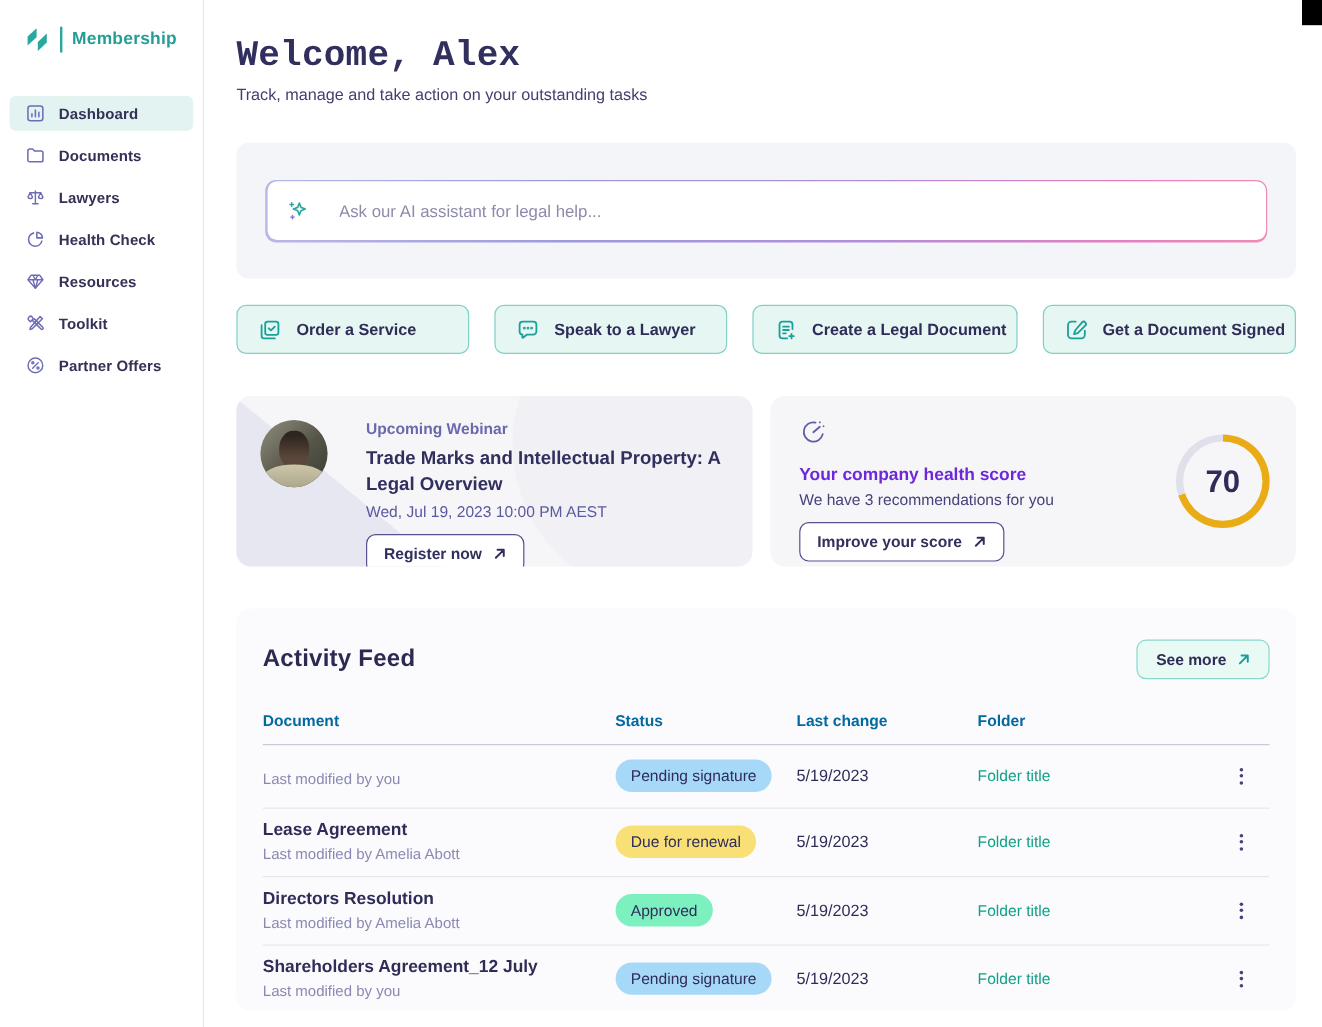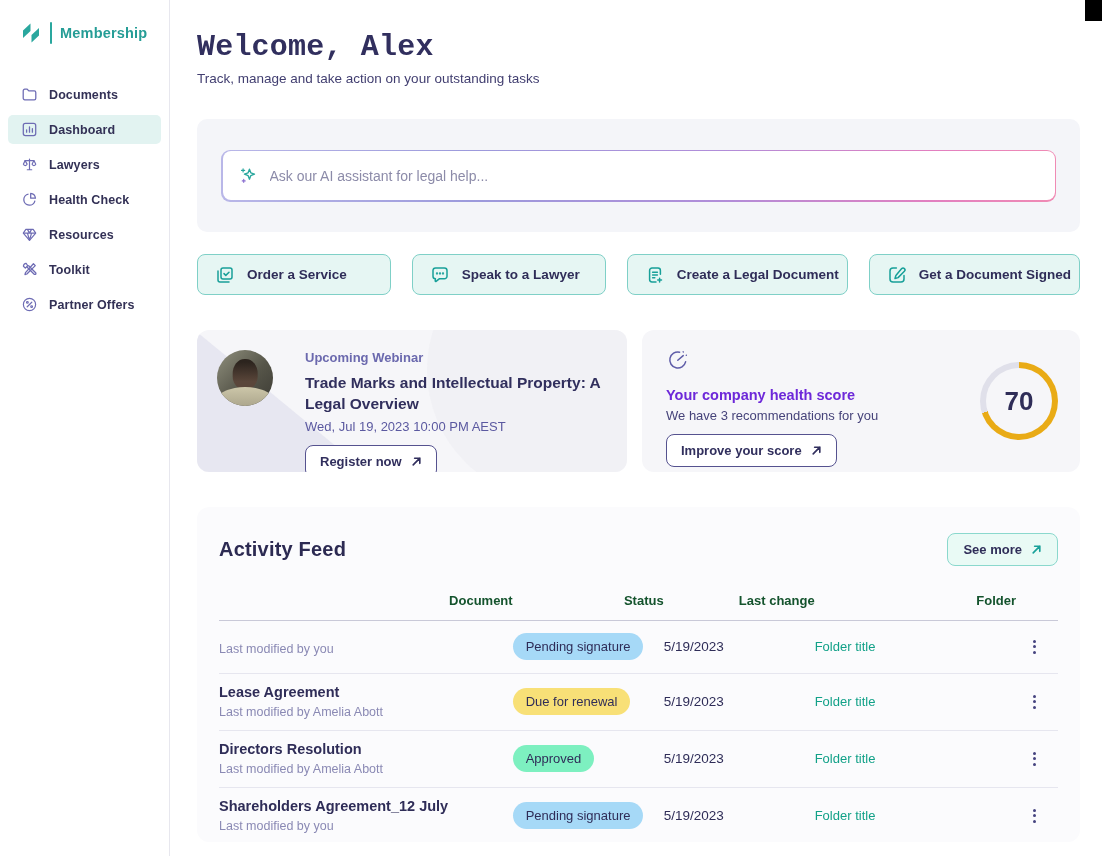--- a/index.html
+++ b/index.html
@@ -33,21 +33,21 @@
   .ai-panel {
     margin-top:33px; height:113px; background:#f4f5f9; border-radius:10px;
     display:flex; align-items:center; padding:0 24px;
   }
   .ai-input-border {
     flex:1; border-radius:9px; padding:1.5px;
     background:linear-gradient(90deg,#b9b7e8 0%,#9c9adc 30%,#b18dd9 60%,#e27fc0 85%,#f08bb4 100%);
   }
   .ai-input-inner {
     background:#ffffff; border-radius:8px; height:49px;
-    display:flex; align-items:center; gap:11px; padding:0 16px;
+    display:flex; align-items:center; gap:24px; padding:0 16px;
   }
   .ai-input-inner input {
     border:none; outline:none; flex:1; font-size:14px; color:#2f2d58; background:transparent;
     font-family:"Liberation Sans", sans-serif;
   }
   .ai-input-inner input::placeholder { color:#8c8ba9; }
   
   .quick-actions { margin-top:22px; display:flex; gap:21px; }
   .qa-btn {
     flex:1; height:41px; background:#e6f6f3; border:1px solid #7fd0c7; border-radius:8px;
@@ -97,21 +97,21 @@
   .activity-title { font-size:20px; font-weight:700; color:#2c2a52; letter-spacing:.2px; }
   .see-more-btn {
     display:inline-flex; align-items:center; gap:9px; background:#e9faf5;
     border:1px solid #8ad8cd; border-radius:8px; padding:8px 15px;
     font-size:13px; font-weight:700; color:#2f2d58; cursor:pointer;
     font-family:"Liberation Sans", sans-serif;
   }
   .feed-table { margin-top:27px; }
   .feed-row { display:grid; grid-template-columns:35% 18% 18% 24% 5%; align-items:center; }
   .feed-head { padding-bottom:12px; border-bottom:1px solid #c9c9d8; }
-  .col-head { font-size:13px; font-weight:600; color:#14532d;text-align:right; }
+  .col-head { font-size:13px; font-weight:600; color:#0369a1; }
   .feed-item { padding:10px 0 11px; border-bottom:1px solid #e6e6ef; min-height:53px; }
   .feed-item:last-child { border-bottom:none; }
   .doc-name { font-size:14.5px; font-weight:700; color:#2f2d58; }
   .doc-modified { margin-top:5px; font-size:12.5px; color:#8a89b4; }
   .pill { display:inline-block; padding:6px 13px; border-radius:15px; font-size:13px; color:#2f2d58; }
   .pill-pending { background:#a6d9f7; }
   .pill-renewal { background:#f8e077; }
   .pill-approved { background:#7df0c0; }
   .doc-date { font-size:13.5px; color:#2f2d58; }
   .folder-link { font-size:13px; font-weight:400; color:#12a188; cursor:pointer; }
@@ -127,32 +127,32 @@
   <div class="logo-row">
     <svg class="logo-mark" viewBox="0 0 22 22">
       <path d="M3 8.5 L10.5 1.5 L10.5 9 L3 16 Z" fill="#2aa79e"></path>
       <path d="M11.5 13 L19 6 L19 13.5 L11.5 20.5 Z" fill="#2aa79e"></path>
     </svg>
     <div class="logo-divider"></div>
     <span class="brand-name">Membership</span>
   </div>
 
   <nav class="nav">
-    <div class="nav-item">
-      <svg viewBox="0 0 20 20" fill="none" stroke="#6e6cb4" stroke-width="1.5" stroke-linejoin="round">
-        <path d="M2.6 5.6c0-1 .8-1.8 1.8-1.8h2.9l1.9 1.9h6.4c1 0 1.8.8 1.8 1.8v6.9c0 1-.8 1.8-1.8 1.8H4.4c-1 0-1.8-.8-1.8-1.8z"></path>
-      </svg>
-      <span class="nav-label">Documents</span>
-    </div>
     <div class="nav-item active">
       <svg viewBox="0 0 20 20" fill="none" stroke="#6e6cb4" stroke-width="1.5" stroke-linecap="round">
         <rect x="2.7" y="2.7" width="14.6" height="14.6" rx="2.5"></rect>
         <path d="M6.6 13.2V10.4 M10 13.2V6.8 M13.4 13.2V9"></path>
       </svg>
       <span class="nav-label">Dashboard</span>
+    </div>
+    <div class="nav-item">
+      <svg viewBox="0 0 20 20" fill="none" stroke="#6e6cb4" stroke-width="1.5" stroke-linejoin="round">
+        <path d="M2.6 5.6c0-1 .8-1.8 1.8-1.8h2.9l1.9 1.9h6.4c1 0 1.8.8 1.8 1.8v6.9c0 1-.8 1.8-1.8 1.8H4.4c-1 0-1.8-.8-1.8-1.8z"></path>
+      </svg>
+      <span class="nav-label">Documents</span>
     </div>
     <div class="nav-item">
       <svg viewBox="0 0 20 20" fill="none" stroke="#6e6cb4" stroke-width="1.4" stroke-linecap="round" stroke-linejoin="round">
         <path d="M10 3.6v12.2 M7.4 16.2h5.2 M4.8 5.4h10.4"></path>
         <path d="M4.8 5.4 2.8 9.6a2.3 2.3 0 0 0 4.4 0z"></path>
         <path d="M15.2 5.4l-2.2 4.2a2.3 2.3 0 0 0 4.4 0z"></path>
       </svg>
       <span class="nav-label">Lawyers</span>
     </div>
     <div class="nav-item">

